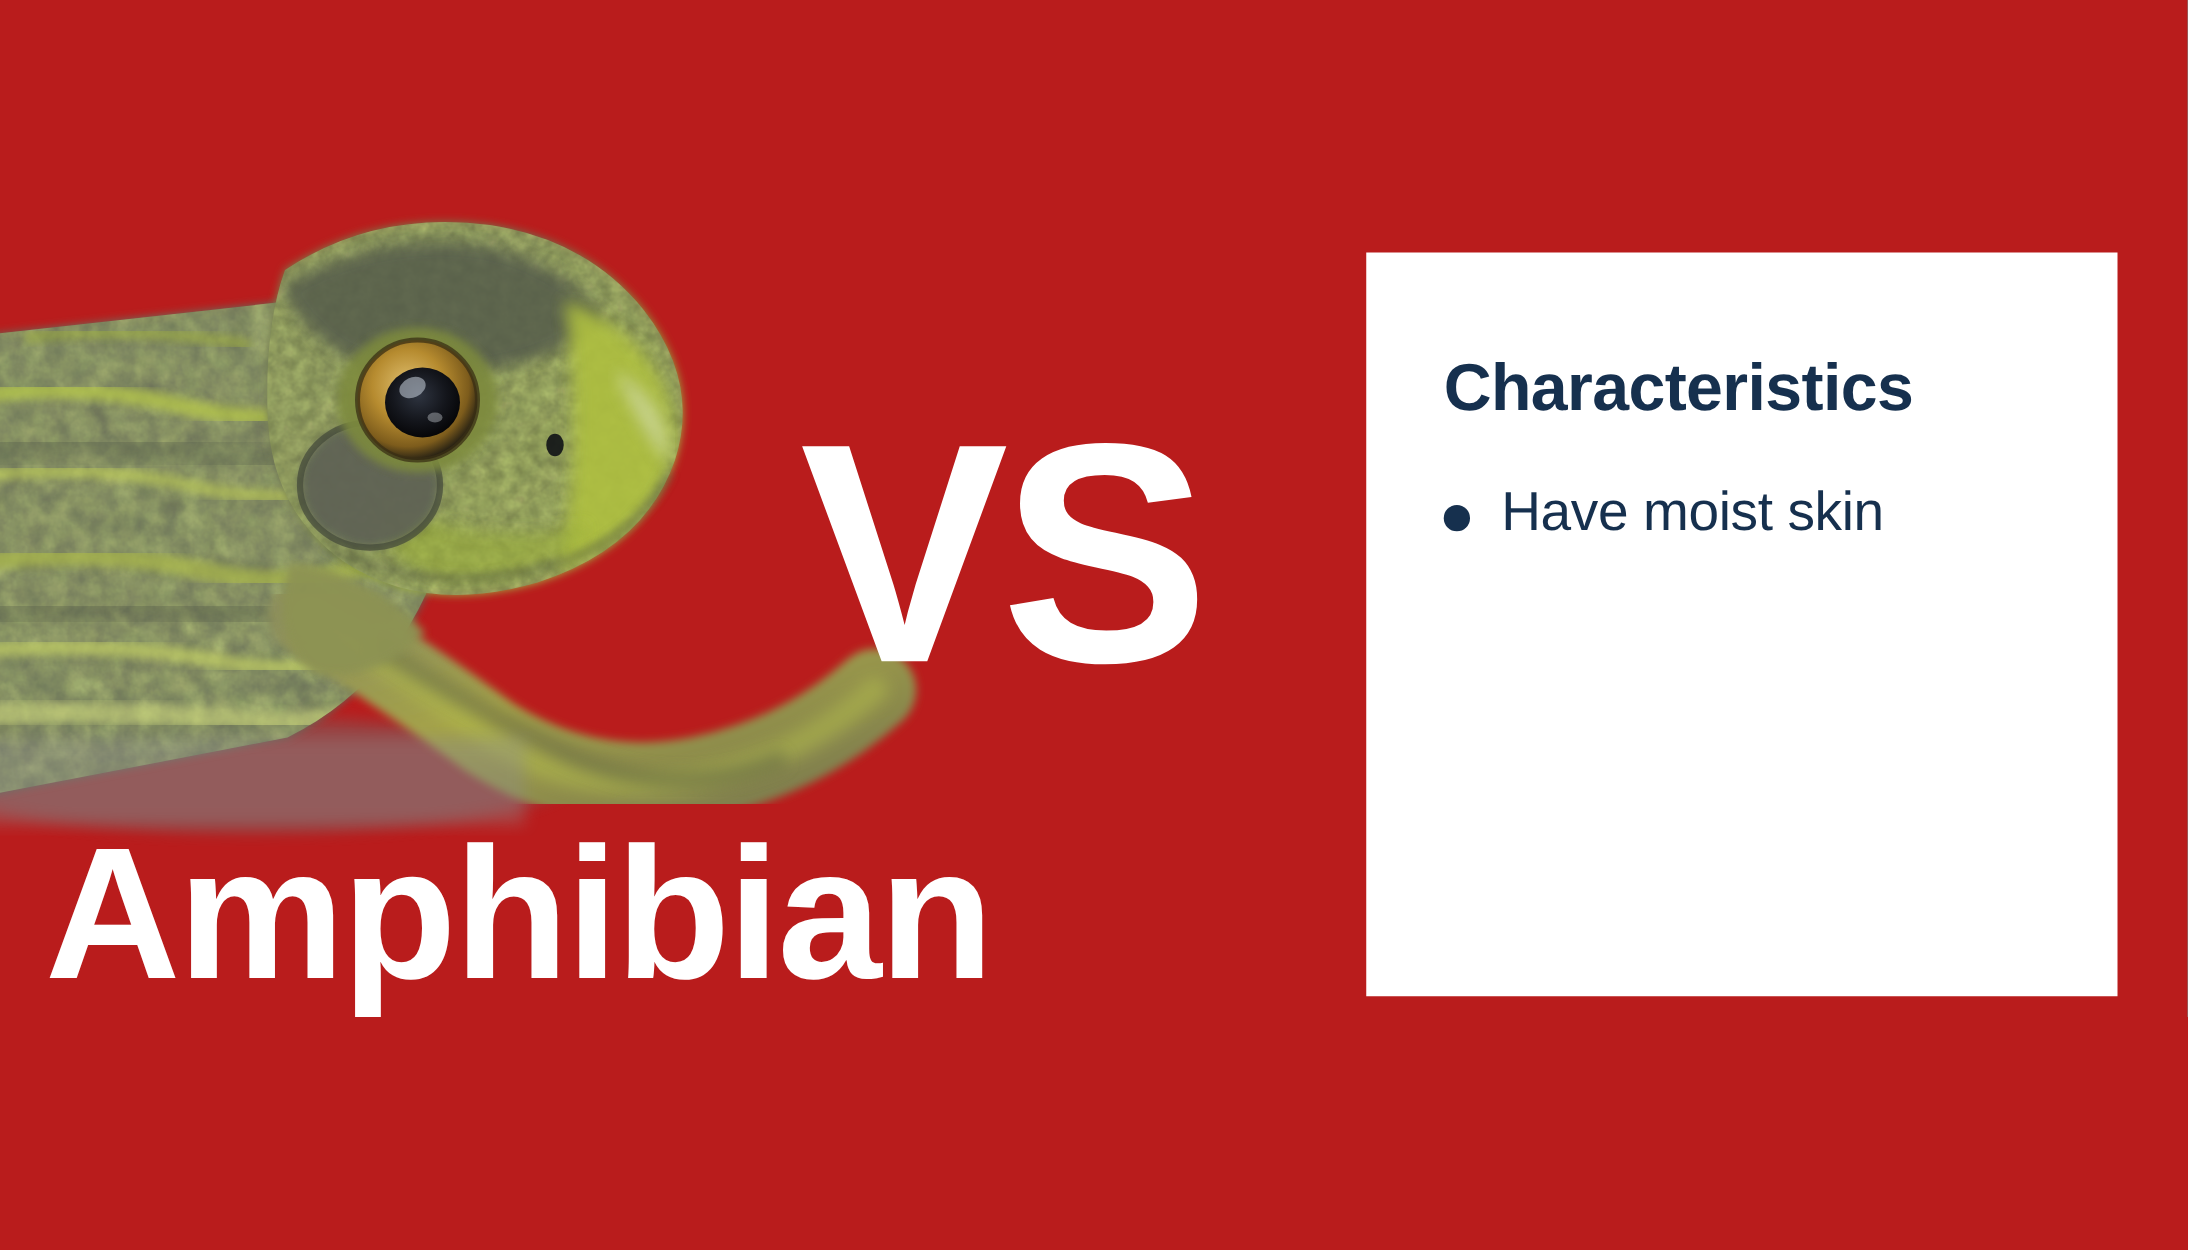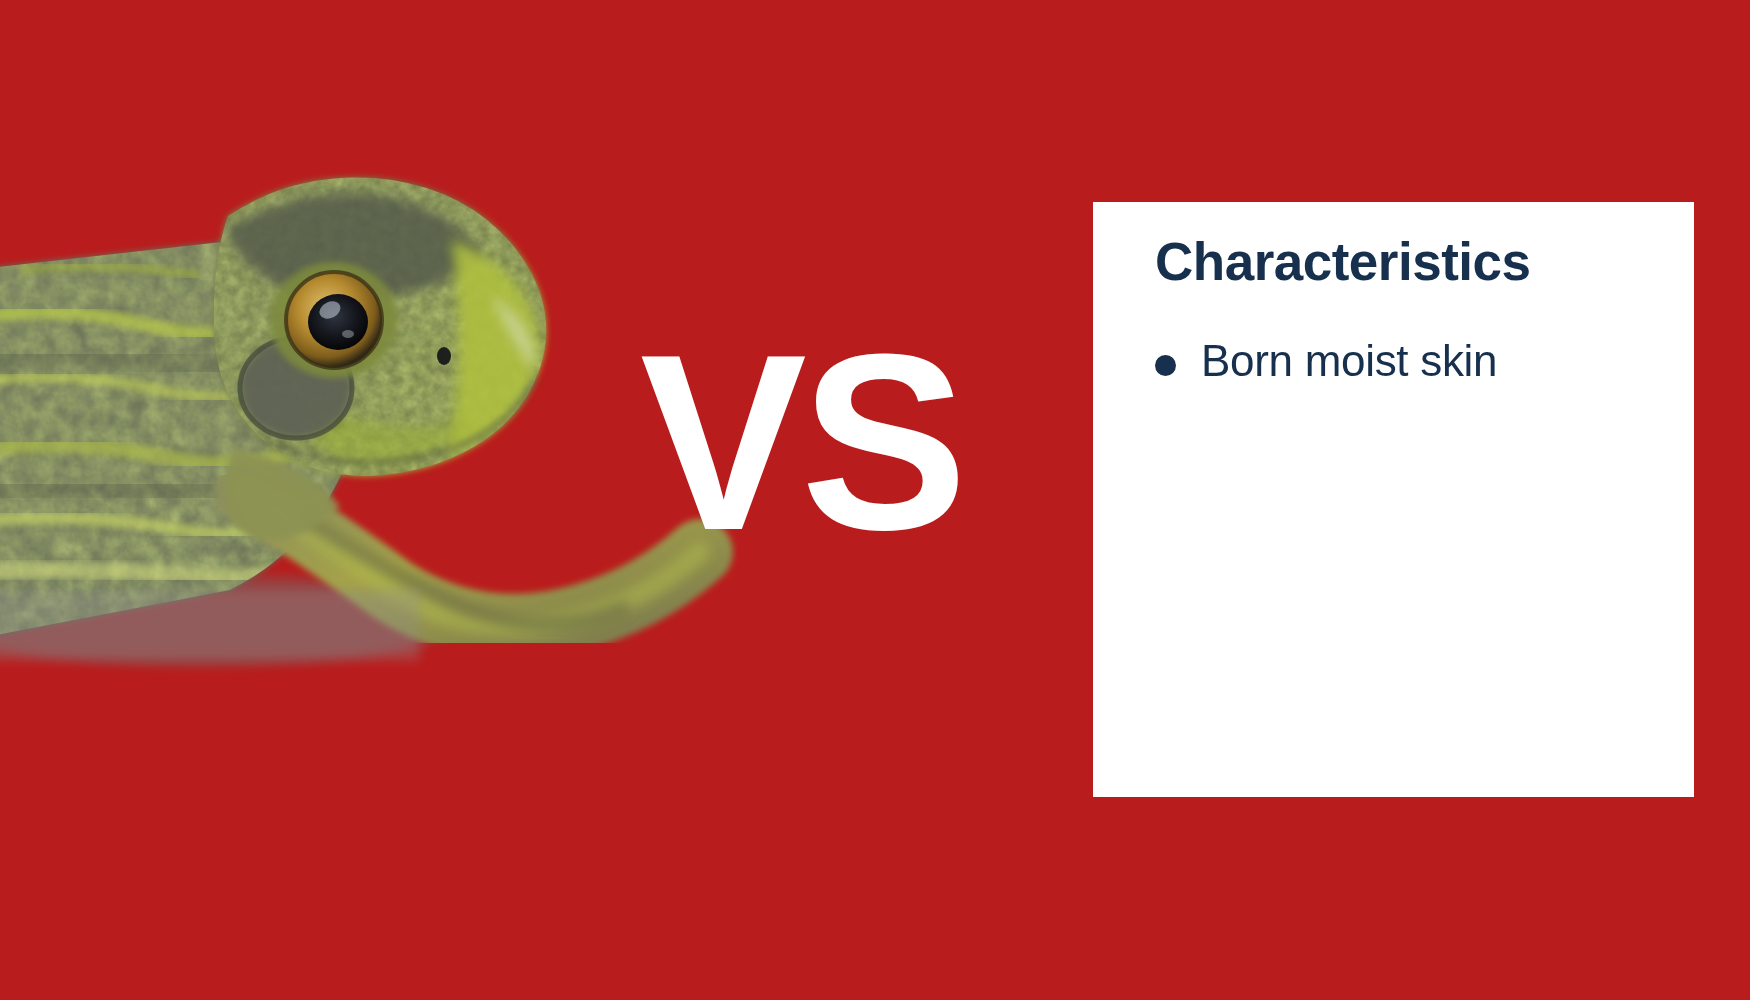--- a/index.html
+++ b/index.html
@@ -55,21 +55,21 @@
 
   
   #characteristics-card {
     position: absolute;
     left: 1093px;
     top: 202px;
     width: 601px;
     height: 595px;
     background: #ffffff;
     box-sizing: border-box;
-    padding: 31px 20px 0 62px;
+    padding: 80px 20px 0 62px;
   }
   #card-heading {
     font-size: 53px;
     line-height: 58px;
     font-weight: bold;
     color: #16304e;
     letter-spacing: -0.5px;
     margin: 0 0 44px 0;
   }
   #card-bullet-list {
@@ -228,24 +228,25 @@
 
         <path d="M 262 318 Q 350 360 448 330 Q 510 308 536 258" stroke="#4a4f3e" stroke-width="5" fill="none" opacity="0.55" filter="url(#softEdge)"></path>
       </g>
 
       <rect x="-40" y="470" width="460" height="70" fill="#8e8e8e" opacity="0.35" filter="url(#softEdge2)"></rect>
     </svg>
   </div>
 
   <div id="vs-label">VS</div>
 
+  <div id="category-title">Amphibian</div>
 
   <div id="characteristics-card">
     <div id="card-heading">Characteristics</div>
     <ul id="card-bullet-list">
       <li>
         <span class="bullet-dot"></span>
-        <span>Born moist skin</span>
+        <span>Have moist skin</span>
       </li>
     </ul>
   </div>
 
 </div>
 
 </body></html>

